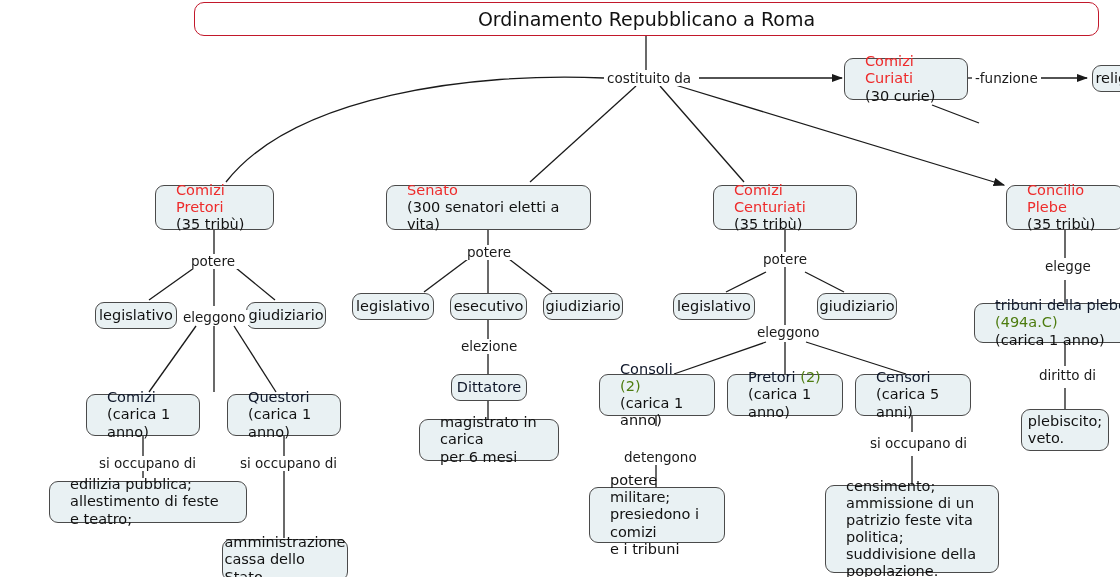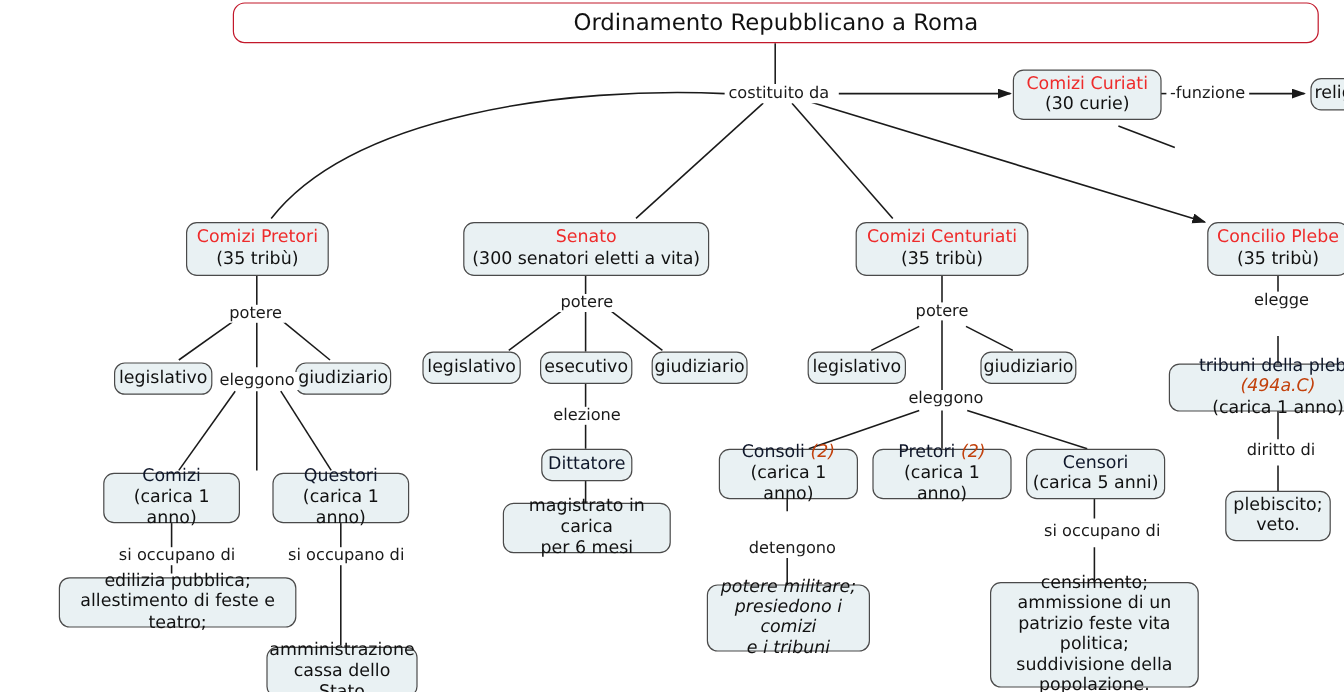--- a/index.html
+++ b/index.html
@@ -4,36 +4,36 @@
 <style>
   html,body{margin:0;padding:0;background:#ffffff;}
   body{width:1120px;height:577px;position:relative;overflow:hidden;
        font-family:"DejaVu Sans","Liberation Sans",sans-serif;}
   #canvas{position:absolute;left:0;top:0;width:992px;height:577px;margin-left:44px;}
   svg.edges{position:absolute;left:0;top:0;width:1120px;height:577px;pointer-events:none;}
 
   .node{position:absolute;box-sizing:border-box;
         background:#e9f1f3;border:1.4px solid #4a4a4a;border-radius:9px;
         display:flex;align-items:center;justify-content:center;
-        text-align:center;line-height:1.18;color:#111;
-        font-size:14.5px;padding:3px 4px;z-index:2;}
+        line-height:1.18;color:#111;
+        font-size:14.5px;padding:3px 20px;z-index:2;}
   .node .l1{display:block;}
   .node .l2{display:block;}
   .node .l3{display:block;}
   .node .l4{display:block;}
   .node .l5{display:block;}
 
   .title-node{position:absolute;box-sizing:border-box;background:#ffffff;
         border:1.6px solid #c2182b;border-radius:10px;
         display:flex;align-items:center;justify-content:center;
         color:#111;font-size:19px;z-index:2;}
 
   .red{color:#ee2b2b;}
   .blue{color:#0f172a;}
-  .blk{color:#c2410c;font-style:italic;}
+  .blk{color:#4d7c0f;}
 
   .lbl{position:absolute;background:#ffffff;color:#1a1a1a;font-size:13.5px;
        padding:0 3px;white-space:nowrap;z-index:3;line-height:1.1;}
 </style>
 </head>
 <body>
 
 <div id="canvas">
 
   <svg class="edges" viewBox="0 0 1120 577">
@@ -214,21 +214,21 @@
     </div>
   </div>
 
   <div class="node" style="left:811px;top:374px;width:116px;height:42px;">
     <div>
       <span class="l1 blue">Censori</span>
       <span class="l2">(carica 5 anni)</span>
     </div>
   </div>
 
-  <div class="node" style="left:545px;top:487px;width:136px;height:56px;font-style:italic;">
+  <div class="node" style="left:545px;top:487px;width:136px;height:56px;">
     <div>
       <span class="l1">potere militare;</span>
       <span class="l2">presiedono i comizi</span>
       <span class="l3">e i tribuni</span>
     </div>
   </div>
 
   <div class="node" style="left:781px;top:485px;width:174px;height:88px;">
     <div>
       <span class="l1">censimento;</span>
@@ -262,16 +262,16 @@
   <div class="lbl" style="left:193px;top:456px;">si occupano di</div>
 
   <div class="lbl" style="left:420px;top:245px;">potere</div>
   <div class="lbl" style="left:414px;top:339px;">elezione</div>
 
   <div class="lbl" style="left:716px;top:252px;">potere</div>
   <div class="lbl" style="left:710px;top:325px;">eleggono</div>
   <div class="lbl" style="left:577px;top:450px;">detengono</div>
   <div class="lbl" style="left:823px;top:436px;">si occupano di</div>
 
-  <div class="lbl" style="left:998px;top:243px;">elegge</div>
+  <div class="lbl" style="left:998px;top:259px;">elegge</div>
   <div class="lbl" style="left:992px;top:368px;">diritto di</div>
 
 </div>
 
 </body></html>

